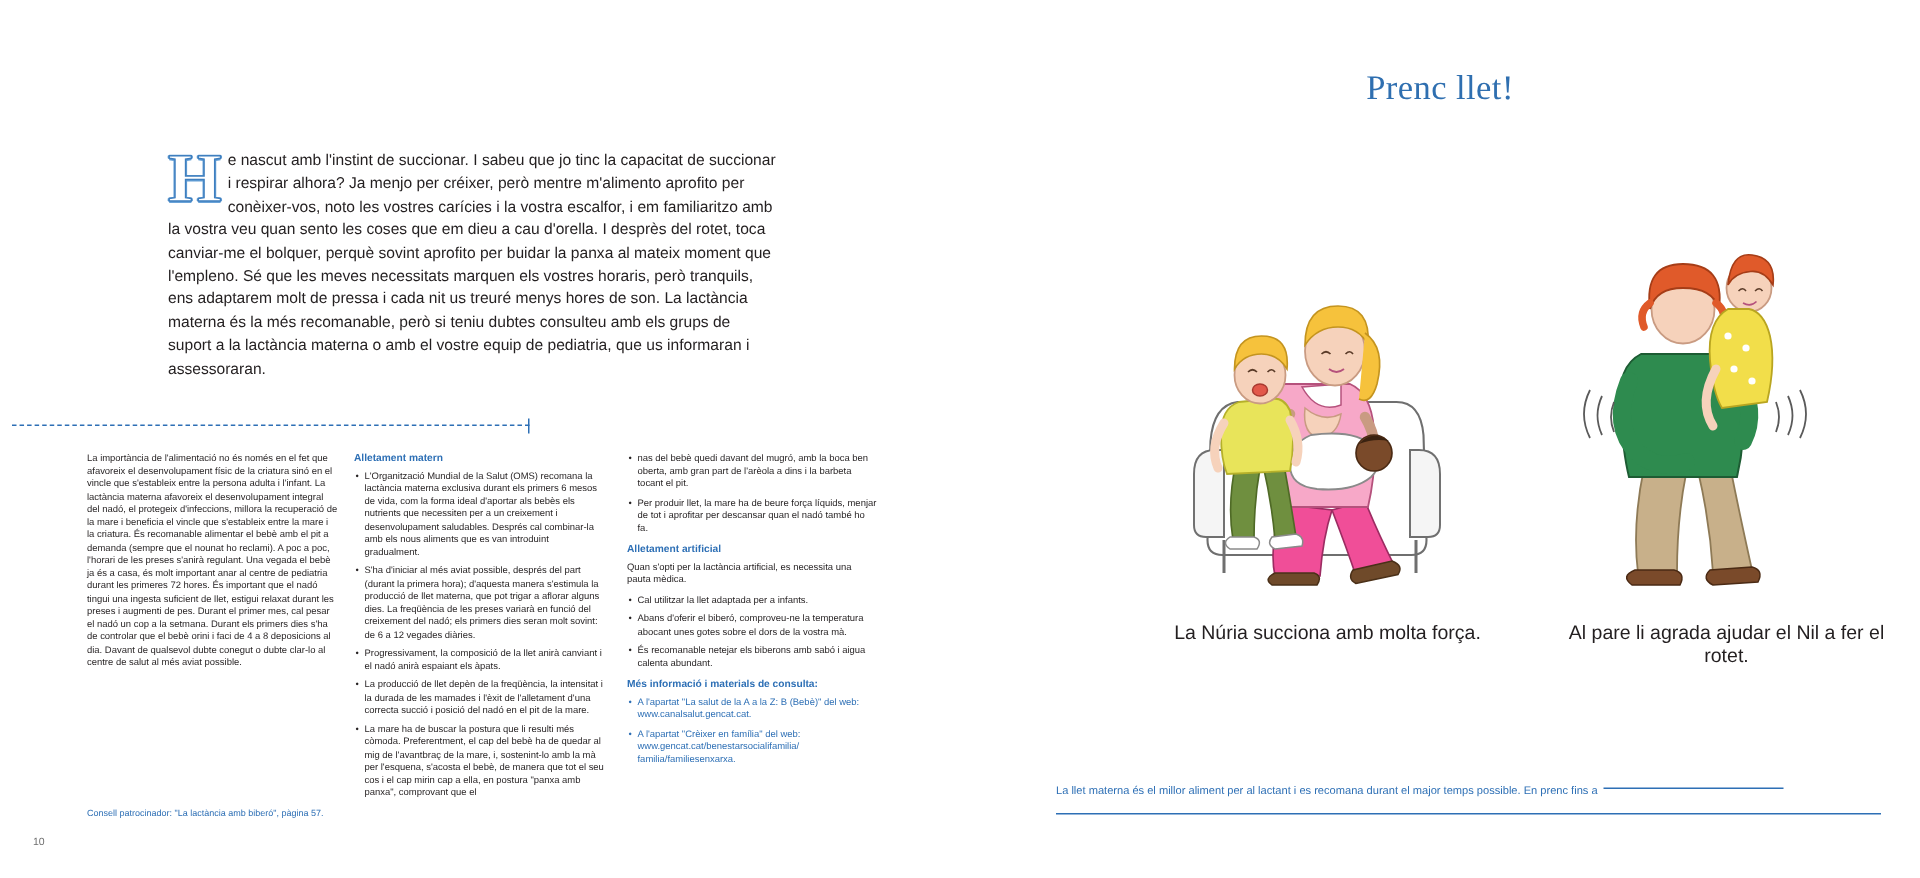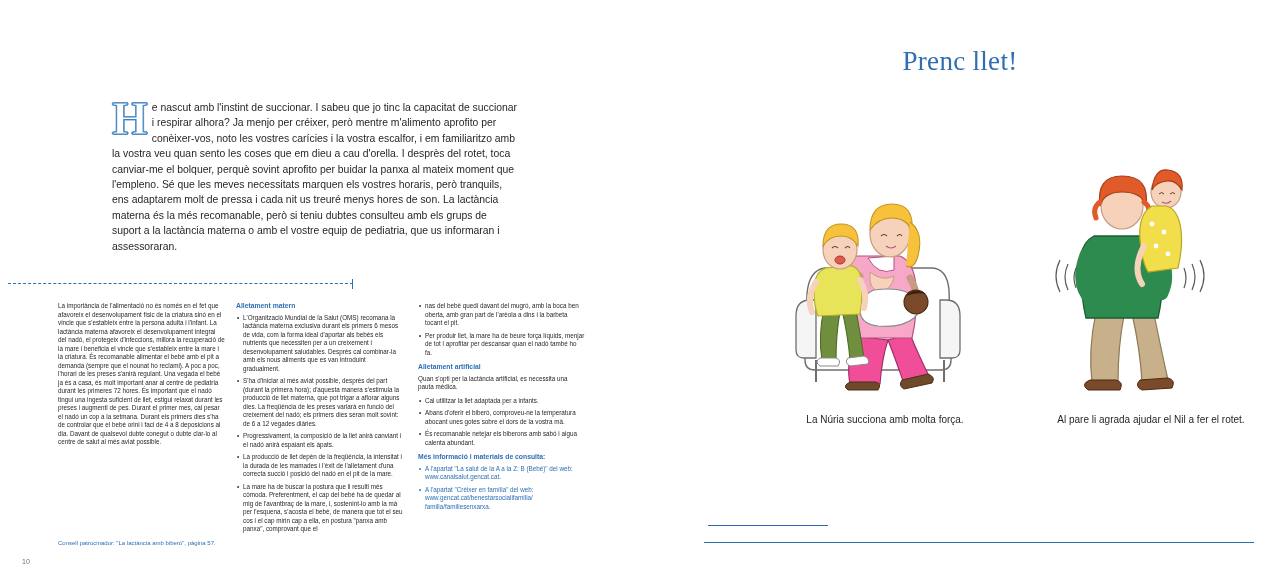--- a/index.html
+++ b/index.html
@@ -132,34 +132,34 @@
     position: absolute;
     left: 640px; top: 0;
     width: 640px; height: 585px;
   }
   .headline {
     position: absolute;
     left: 0; right: 0;
     top: 46px;
     text-align: center;
     font-family: "Liberation Serif", serif;
-    font-size: 27px;
+    font-size: 23px;
     color: #2f6fb0;
     letter-spacing: .3px;
   }
 
   .illus {
     position: absolute;
   }
   .illus-left { left: 110px; top: 150px; width: 270px; height: 250px; }
   .illus-right { left: 400px; top: 150px; width: 190px; height: 250px; }
 
   .caption {
     position: absolute;
-    font-size: 10px;
+    font-size: 13px;
     color: #231f20;
     text-align: center;
   }
   .cap-left { left: 100px; top: 414px; width: 290px; }
   .cap-right { left: 396px; top: 414px; width: 230px; }
 
   .bottom-note {
     position: absolute;
     left: 64px;
     top: 522px;
@@ -318,17 +318,17 @@
 
         <path d="M20 110 q-8 16 0 32 M28 114 q-6 13 0 26 M36 118 q-4 10 0 20" fill="none" stroke="#5a5a5a" stroke-width="1.2"></path>
         <path d="M160 110 q8 16 0 32 M152 114 q6 13 0 26 M144 118 q4 10 0 20" fill="none" stroke="#5a5a5a" stroke-width="1.2"></path>
       </svg>
     </div>
 
     <div class="caption cap-left">La Núria succiona amb molta força.</div>
     <div class="caption cap-right">Al pare li agrada ajudar el Nil a fer el rotet.</div>
 
     <div class="bottom-note">
-      <span class="inline-rule"></span>
+      <span>La llet materna és el millor aliment per al lactant i es recomana durant el major temps possible. En prenc fins a</span><span class="inline-rule"></span>
       <span class="ruleline"></span>
     </div>
   </div>
 </div>
 
 </body></html>

